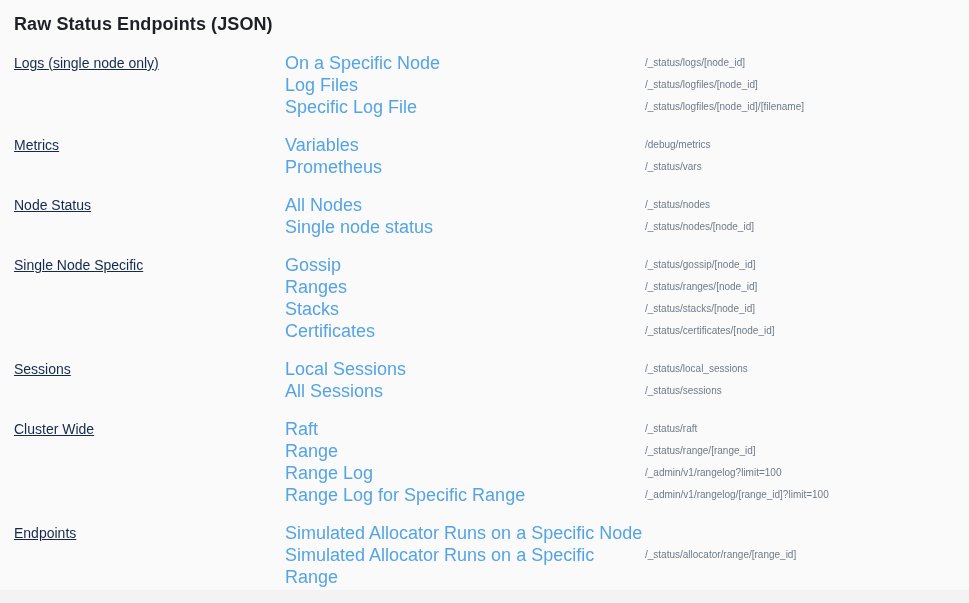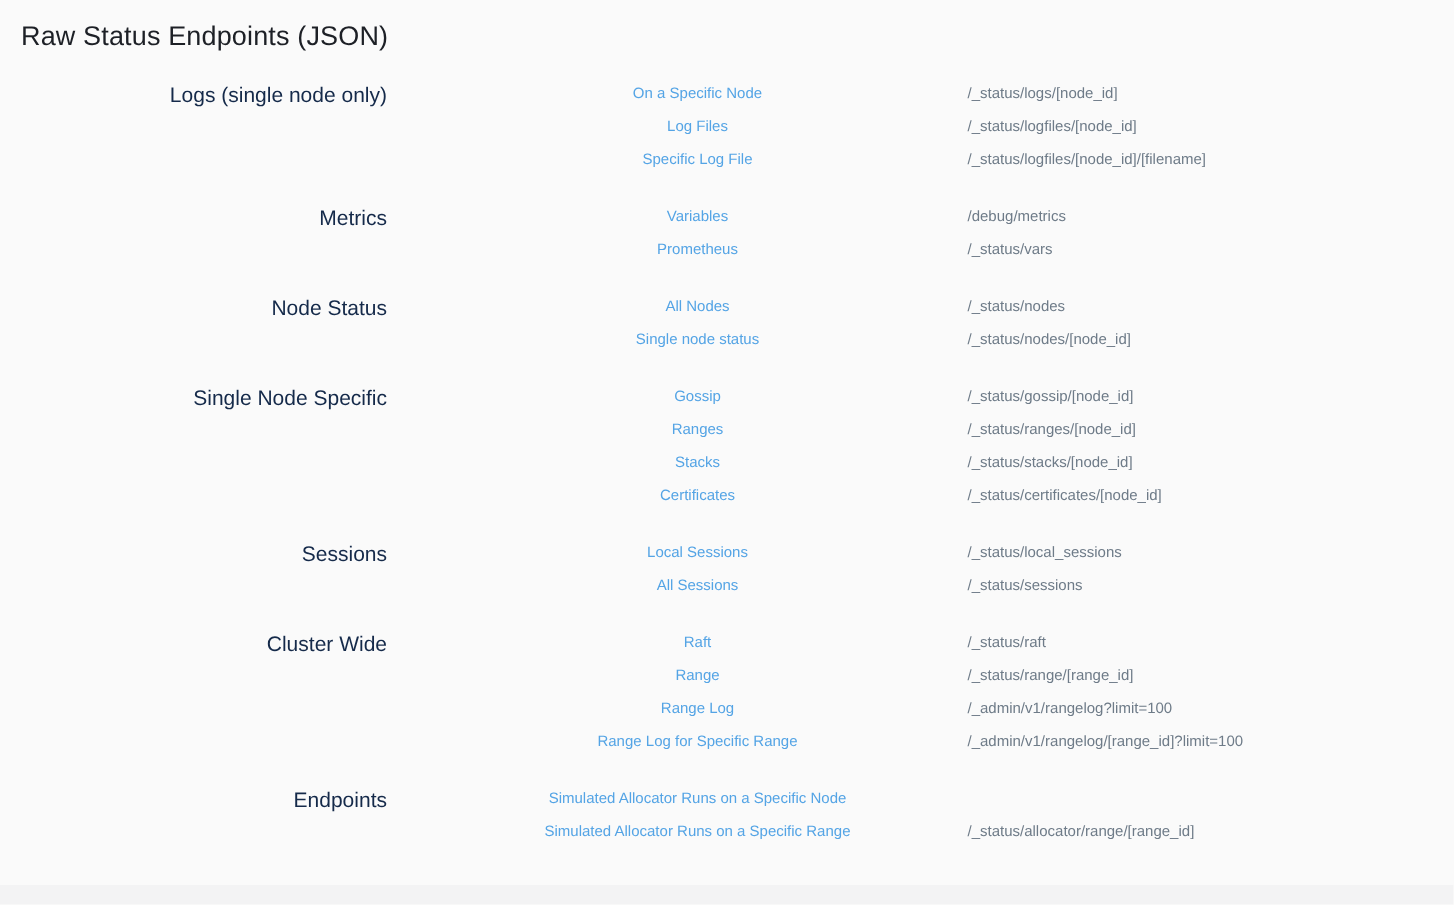--- a/index.html
+++ b/index.html
@@ -13,41 +13,41 @@
   *{box-sizing:border-box;}
   html,body{margin:0;padding:0;}
   body{
     width:969px;height:603px;
     background:var(--bg);
     font-family:"Liberation Sans",sans-serif;
     position:relative;overflow:hidden;
   }
   .page{padding:14px 14px 0 14px;}
   .title{
-    font-size:18px;font-weight:400;
+    font-size:18px;font-weight:700;
     color:var(--title-color);
     margin:0 0 17px 0;
     letter-spacing:0.1px;
   }
   .section{display:flex;margin-bottom:16px;}
   .category{
     width:244px;flex:0 0 244px;
-    text-align:right;
+    text-align:left;
     font-size:14px;line-height:22px;
     color:var(--category-color);
+    text-decoration:underline;
   }
   .rows{margin-left:27px;}
   .row{display:flex;}
   .link{
     display:block;width:360px;flex:0 0 360px;
-    font-size:10px;line-height:22px;
+    font-size:18px;line-height:22px;
     color:var(--link-color);
     text-decoration:none;
     cursor:pointer;
-    text-align:center;
   }
   .url{
     font-size:10px;line-height:22px;
     color:var(--url-color);
     white-space:nowrap;
   }
   .footer-band{
     position:absolute;left:0;right:0;bottom:0;height:13px;
     background:var(--footer-band);
   }

